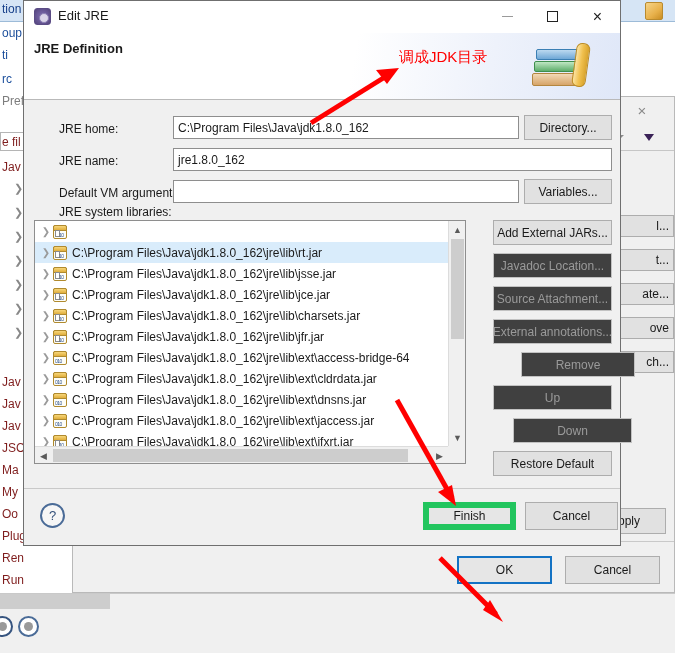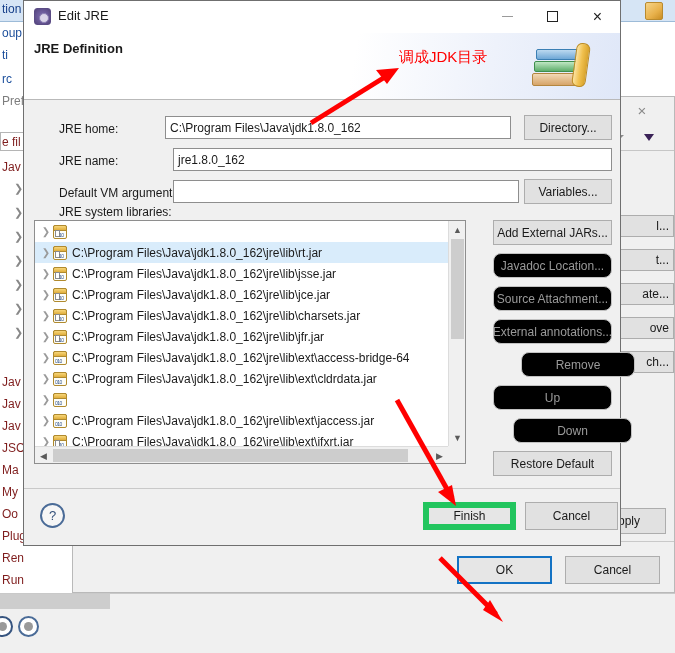--- a/index.html
+++ b/index.html
@@ -197,21 +197,21 @@
     border: 1px solid #8e8e8e; font-size: 12px; color: #1a1a1a;
     padding: 0 4px; display: flex; align-items: center;
     overflow: hidden; white-space: nowrap;
   }
   .btn {
     position: absolute; height: 25px; background: #e1e1e1;
     border: 1px solid #adadad; font-size: 12px; color: #1a1a1a;
     display: flex; align-items: center; justify-content: center;
     white-space: nowrap; cursor: default;
   }
-  .btn.disabled { color: #9a9a9a; border-color:#c2c2c2; background:#000000;border-radius:8px; }
+  .btn.disabled { color: #9a9a9a; border-color:#c2c2c2; background:#404040; }
 
   
   .libs-box {
     position: absolute; left: 10px; top: 120px; width: 432px; height: 244px;
     background: #ffffff; border: 1px solid #8e8e8e; overflow: hidden;
   }
   .libs-list {
     position: absolute; left: 0; top: 0; right: 17px; bottom: 17px; overflow: hidden;
   }
   .lib-row {
@@ -395,21 +395,21 @@
         <span class="book b1"></span>
         <span class="book b2"></span>
         <span class="book b3"></span>
         <span class="book b4"></span>
       </div>
     </div>
 
     <div class="dlg-body">
 
       <div class="row-label" style="top:22px">JRE home:</div>
-      <div class="txtfield" style="left:141px; top:16px; width:346px">C:\Program Files\Java\jdk1.8.0_162</div>
+      <div class="txtfield" style="left:149px; top:16px; width:346px">C:\Program Files\Java\jdk1.8.0_162</div>
       <div class="btn" style="left:500px; top:15px; width:88px">Directory...</div>
 
       <div class="row-label" style="top:54px">JRE name:</div>
       <div class="txtfield" style="left:149px; top:48px; width:439px">jre1.8.0_162</div>
 
       <div class="row-label" style="top:86px">Default VM arguments:</div>
       <div class="txtfield" style="left:149px; top:80px; width:346px"></div>
       <div class="btn" style="left:500px; top:79px; width:88px">Variables...</div>
 
       <div class="row-label" style="top:105px">JRE system libraries:</div>
@@ -463,20 +463,21 @@
               <span>C:\Program Files\Java\jdk1.8.0_162\jre\lib\ext\access-bridge-64</span>
             </div>
             <div class="lib-row">
               <span class="lib-arrow">❯</span>
               <span class="jar-ico"></span>
               <span>C:\Program Files\Java\jdk1.8.0_162\jre\lib\ext\cldrdata.jar</span>
             </div>
             <div class="lib-row">
               <span class="lib-arrow">❯</span>
               <span class="jar-ico"></span>
+              <span>C:\Program Files\Java\jdk1.8.0_162\jre\lib\ext\dnsns.jar</span>
             </div>
             <div class="lib-row">
               <span class="lib-arrow">❯</span>
               <span class="jar-ico"></span>
               <span>C:\Program Files\Java\jdk1.8.0_162\jre\lib\ext\jaccess.jar</span>
             </div>
             <div class="lib-row">
               <span class="lib-arrow">❯</span>
               <span class="jar-ico doc">
                 <span class="page"></span>

